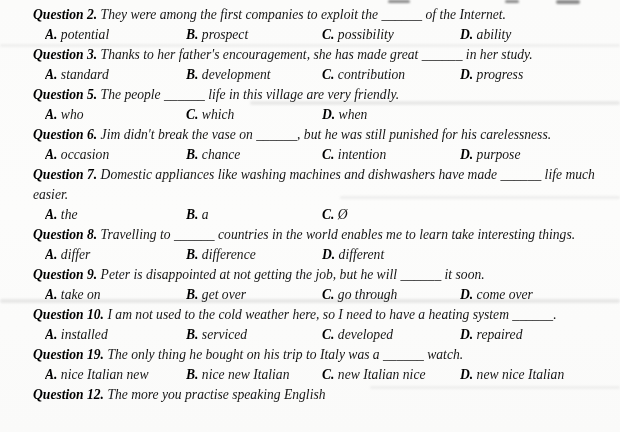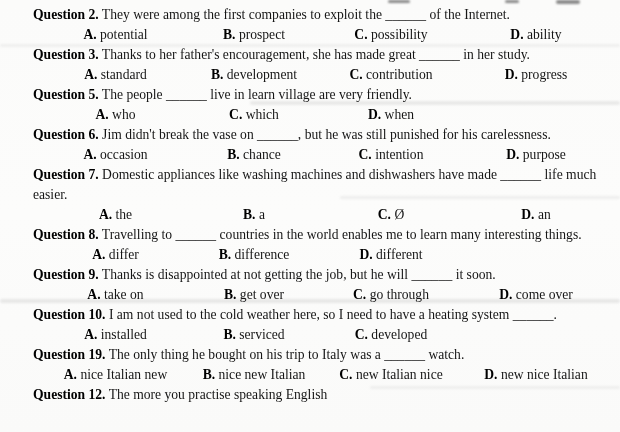--- a/index.html
+++ b/index.html
@@ -6,38 +6,39 @@
   body {
     width: 620px; height: 432px;
     font-family: "Liberation Serif", "DejaVu Serif", serif;
     background: #ffffff;
   }
   .page {
     position: relative;
     width: 620px; height: 432px;
     overflow: hidden;
     background: linear-gradient(180deg, #fbfbfa 0%, #fcfcfb 50%, #fafaf9 100%);
+    font-style: italic;
   }
   .content {
     position: absolute;
     left: 33px; top: 5px; right: 8px;
     font-size: 13.6px;
     line-height: 20px;
     color: #151515;
     filter: blur(0.22px);
   }
   .q-line { white-space: normal; }
   .q-label { font-weight: bold; color: #000; }
   .opt-row {
     display: grid;
     grid-template-columns: 141px 136px 138px auto;
     padding-left: 12px;
     height: 20px;
   }
-  .opt { white-space: nowrap; overflow: hidden; text-align: center; }
+  .opt { white-space: nowrap; overflow: hidden; }
   .opt b { font-weight: bold; color: #000; }
   
   .artifact {
     position: absolute;
     background: #9a9a9a;
     filter: blur(1.2px);
     border-radius: 2px;
     pointer-events: none;
   }
   .frag {
@@ -79,21 +80,21 @@
     <div class="opt-row">
           <span class="opt"><b>A.</b> standard</span>
           <span class="opt"><b>B.</b> development</span>
           <span class="opt"><b>C.</b> contribution</span>
           <span class="opt"><b>D.</b> progress</span>
         </div>
   </div>
 
 
   <div class="q-block">
-    <div class="q-line"><span class="q-label">Question 5.</span><span class="q-text"> The people ______ live in learn village are very friendly.</span></div>
+    <div class="q-line"><span class="q-label">Question 5.</span><span class="q-text"> The people ______ life in this village are very friendly.</span></div>
     <div class="opt-row">
           <span class="opt"><b>A.</b> who</span>
           <span class="opt"><b>C.</b> which</span>
           <span class="opt"><b>D.</b> when</span>
         </div>
   </div>
 
   <div class="q-block">
     <div class="q-line"><span class="q-label">Question 6.</span><span class="q-text"> Jim didn't break the vase on ______, but he was still punished for his carelessness.</span></div>
     <div class="opt-row">
@@ -103,49 +104,49 @@
           <span class="opt"><b>D.</b> purpose</span>
         </div>
   </div>
 
   <div class="q-block">
     <div class="q-line"><span class="q-label">Question 7.</span><span class="q-text"> Domestic appliances like washing machines and dishwashers have made ______ life much easier.</span></div>
     <div class="opt-row">
           <span class="opt"><b>A.</b> the</span>
           <span class="opt"><b>B.</b> a</span>
           <span class="opt"><b>C.</b> Ø</span>
-          <span class="opt"><b>D.</b> an</span>
         </div>
   </div>
 
   <div class="q-block">
-    <div class="q-line"><span class="q-label">Question 8.</span><span class="q-text"> Travelling to ______ countries in the world enables me to learn many interesting things.</span></div>
+    <div class="q-line"><span class="q-label">Question 8.</span><span class="q-text"> Travelling to ______ countries in the world enables me to learn take interesting things.</span></div>
     <div class="opt-row">
           <span class="opt"><b>A.</b> differ</span>
           <span class="opt"><b>B.</b> difference</span>
           <span class="opt"><b>D.</b> different</span>
         </div>
   </div>
 
   <div class="q-block">
-    <div class="q-line"><span class="q-label">Question 9.</span><span class="q-text"> Thanks is disappointed at not getting the job, but he will ______ it soon.</span></div>
+    <div class="q-line"><span class="q-label">Question 9.</span><span class="q-text"> Peter is disappointed at not getting the job, but he will ______ it soon.</span></div>
     <div class="opt-row">
           <span class="opt"><b>A.</b> take on</span>
           <span class="opt"><b>B.</b> get over</span>
           <span class="opt"><b>C.</b> go through</span>
           <span class="opt"><b>D.</b> come over</span>
         </div>
   </div>
 
   <div class="q-block">
     <div class="q-line"><span class="q-label">Question 10.</span><span class="q-text"> I am not used to the cold weather here, so I need to have a heating system ______.</span></div>
     <div class="opt-row">
           <span class="opt"><b>A.</b> installed</span>
           <span class="opt"><b>B.</b> serviced</span>
           <span class="opt"><b>C.</b> developed</span>
+          <span class="opt"><b>D.</b> repaired</span>
         </div>
   </div>
 
   <div class="q-block">
     <div class="q-line"><span class="q-label">Question 19.</span><span class="q-text"> The only thing he bought on his trip to Italy was a ______ watch.</span></div>
     <div class="opt-row">
           <span class="opt"><b>A.</b> nice Italian new</span>
           <span class="opt"><b>B.</b> nice new Italian</span>
           <span class="opt"><b>C.</b> new Italian nice</span>
           <span class="opt"><b>D.</b> new nice Italian</span>

